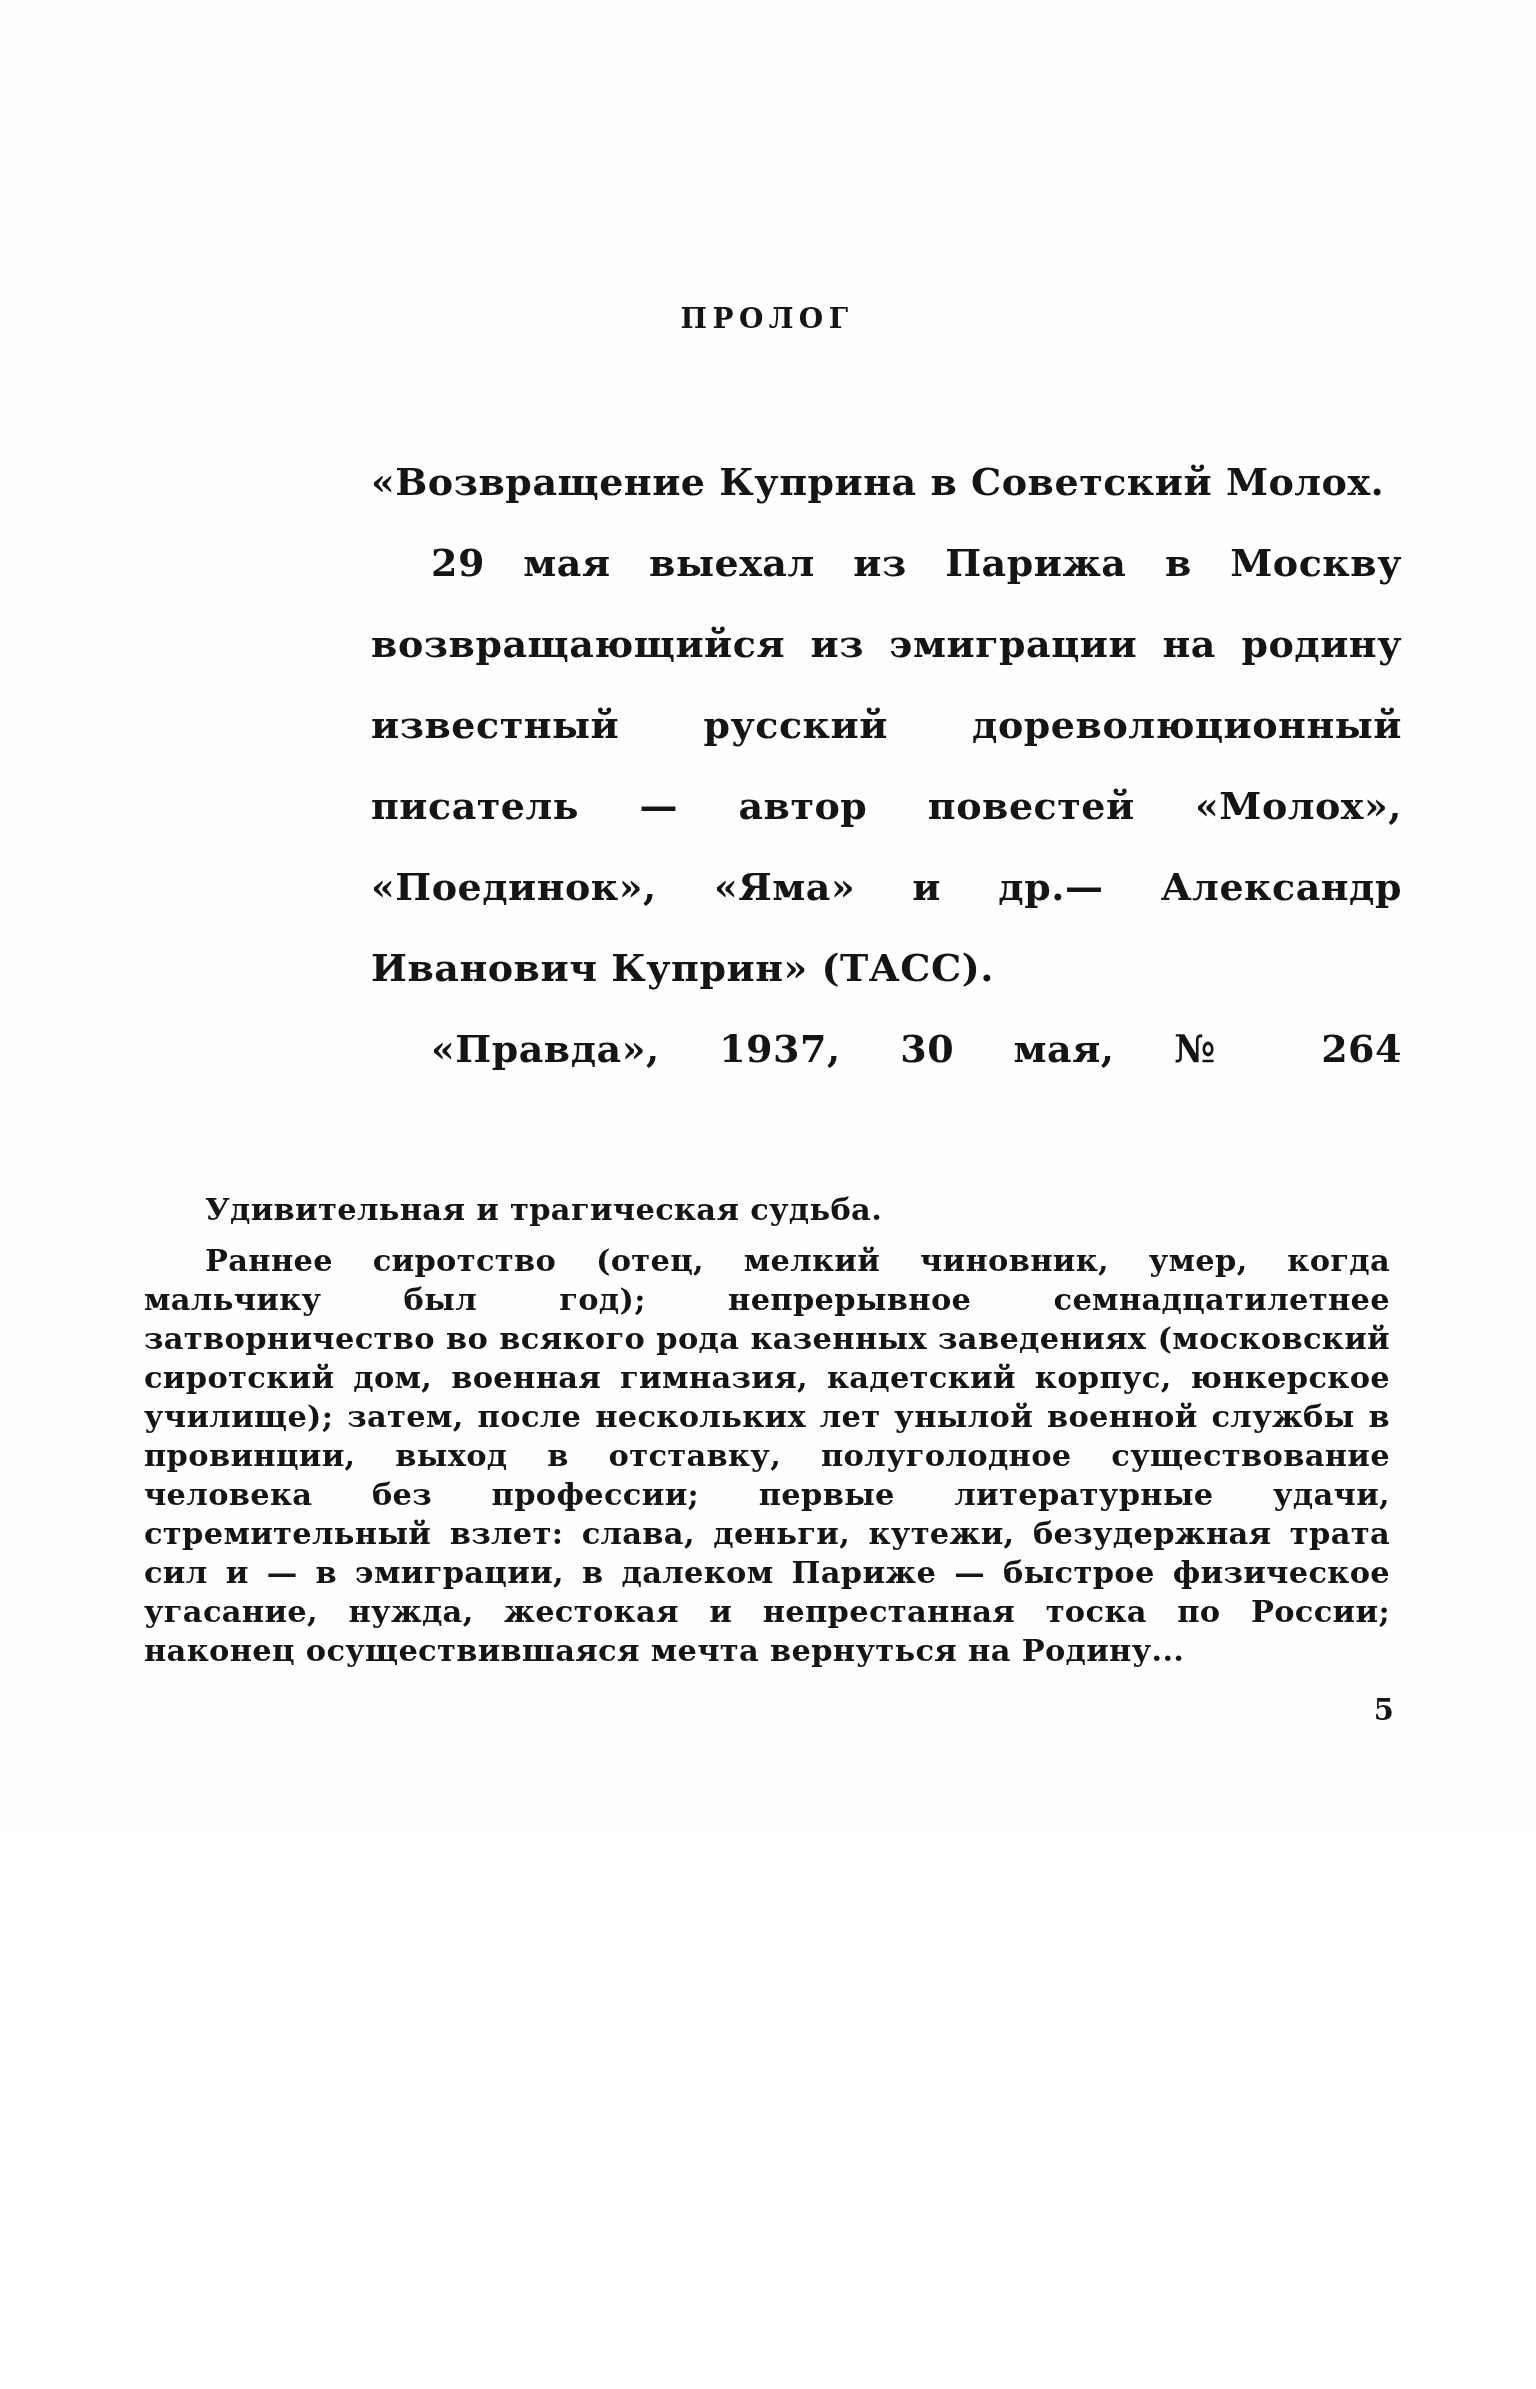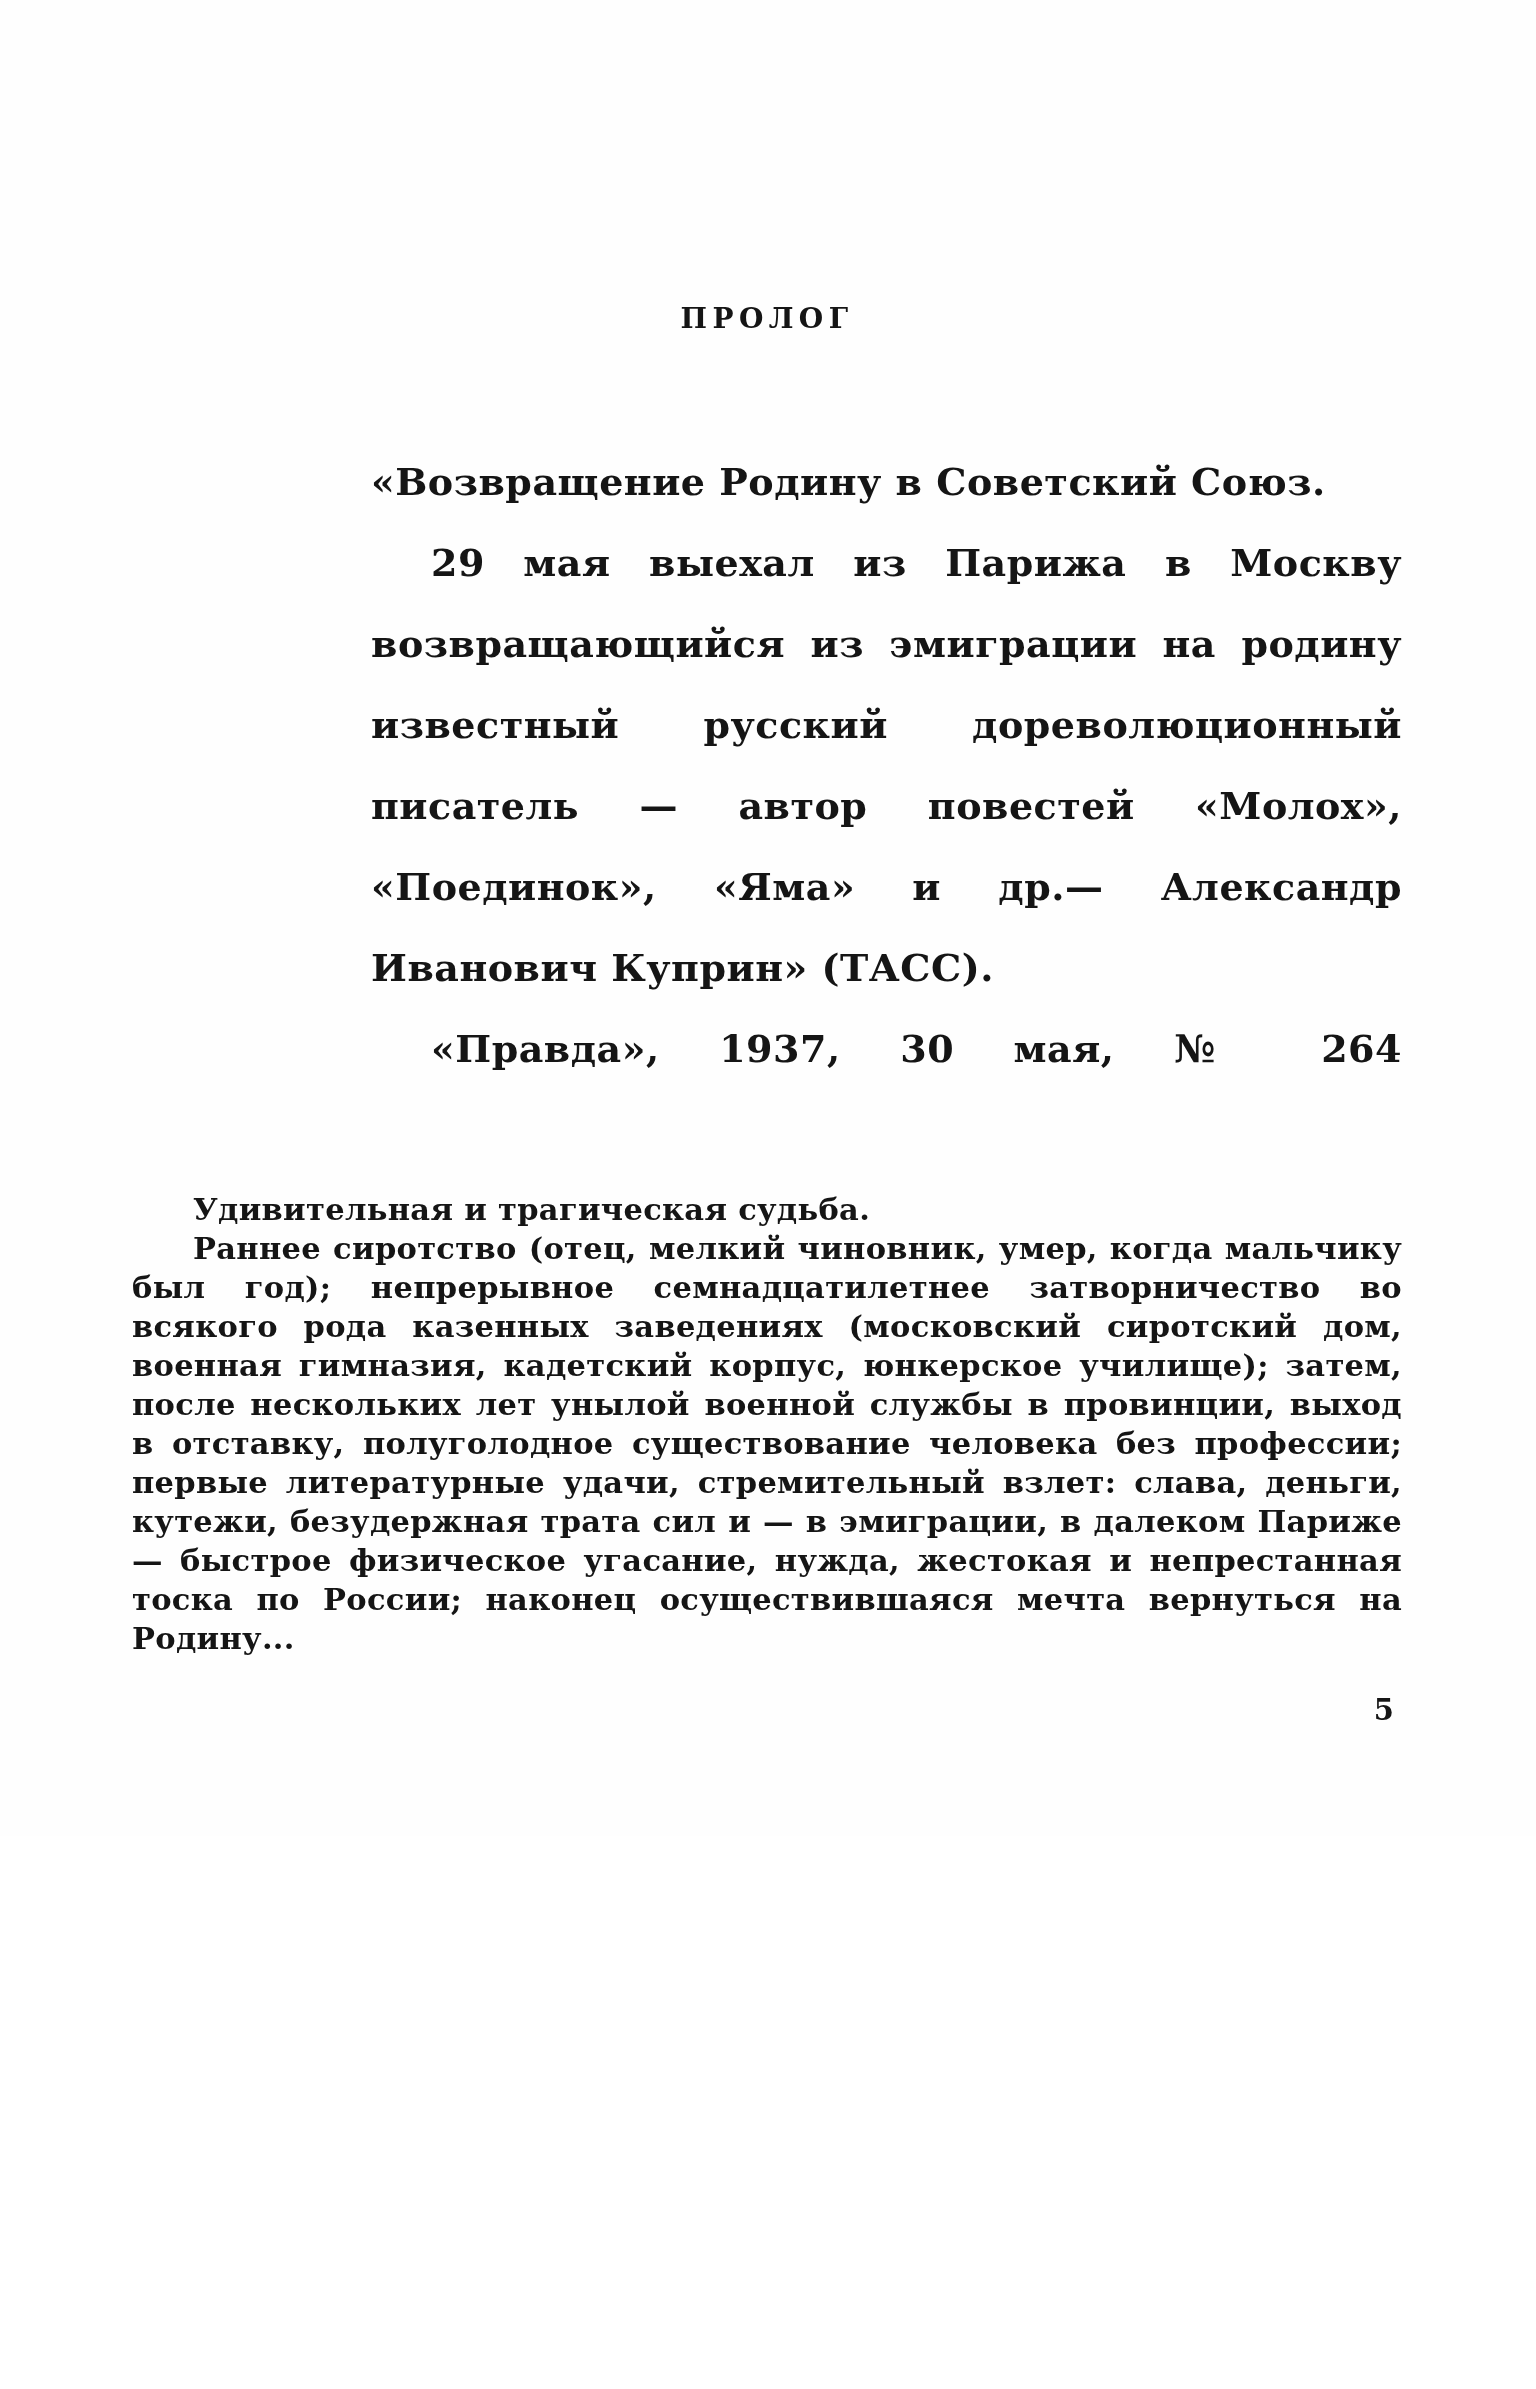--- a/index.html
+++ b/index.html
@@ -46,40 +46,40 @@
     text-align-last: justify;
   }
   .body-text {
     font-size: 30.5px;
     font-weight: 700;
     line-height: 39px;
     letter-spacing: 0.3px;
     text-align: justify;
   }
   .body-text p {
-    margin: 0;
+    margin: 12px;
     text-indent: 61px;
   }
   .page-number {
     position: absolute;
     right: 143px;
     bottom: 109px;
     font-size: 29px;
     font-weight: 700;
   }
 </style>
 </head>
 <body>
 
 <div class="page">
 
   <h1 class="heading">ПРОЛОГ</h1>
 
   <div class="epigraph">
-    <p>«Возвращение Родину в Советский Союз.</p>
+    <p>«Возвращение Куприна в Советский Молох.</p>
     <p class="indented">29 мая выехал из Парижа в Москву возвращающийся из эмиграции на родину известный русский дореволюционный писатель — автор повестей «Молох», «Поединок», «Яма» и др.— Александр Иванович Куприн» (ТАСС).</p>
     <p class="source">«Правда», 1937, 30 мая, № 264</p>
   </div>
 
   <div class="body-text">
     <p>Удивительная и трагическая судьба.</p>
     <p>Раннее сиротство (отец, мелкий чиновник, умер, когда мальчику был год); непрерывное семнадцатилетнее затворничество во всякого рода казенных заведениях (московский сиротский дом, военная гимназия, кадетский корпус, юнкерское училище); затем, после нескольких лет унылой военной службы в провинции, выход в отставку, полуголодное существование человека без профессии; первые литературные удачи, стремительный взлет: слава, деньги, кутежи, безудержная трата сил и — в эмиграции, в далеком Париже — быстрое физическое угасание, нужда, жестокая и непрестанная тоска по России; наконец осуществившаяся мечта вернуться на Родину...</p>
   </div>
 
   <div class="page-number">5</div>

